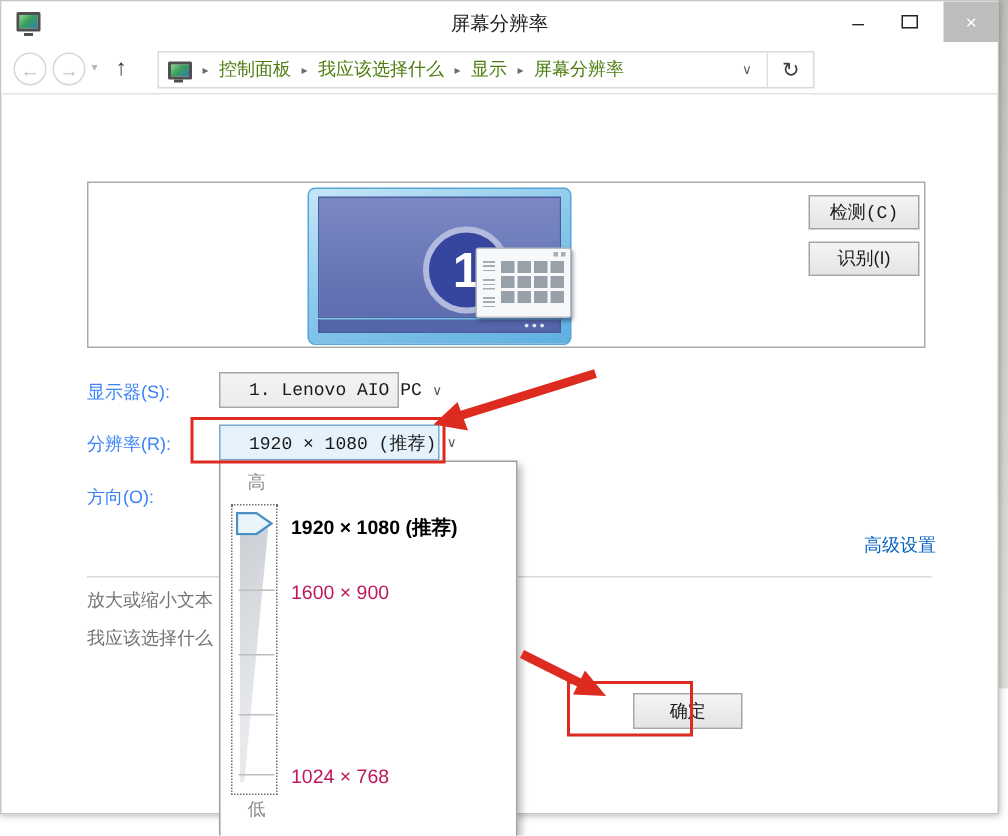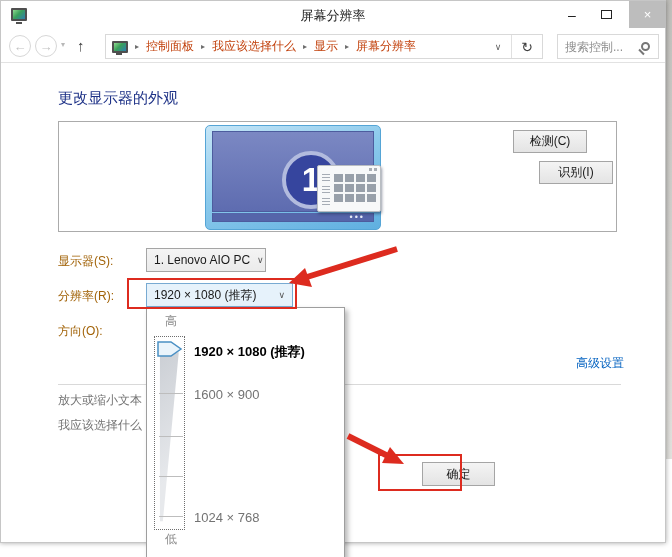--- a/index.html
+++ b/index.html
@@ -39,21 +39,21 @@
   .nav-back { left:8px; } .nav-fwd { left:34px; }
   .nav-chev { position:absolute; left:60px; top:11px; font-size:8px; color:#b8b8b8; }
   .nav-up { position:absolute; left:76px; top:8px; font-size:15px; color:#3f3f3f; }
   .addressbar { position:absolute; left:104px; top:5px; width:438px; height:25px;
     border:1px solid #d9d9d9; display:flex; align-items:center; background:#fff; }
   .mini-monitor { width:16px; height:12px; margin-left:6px; flex:0 0 auto;
     border:2px solid #4f4f4f; border-radius:1px;
     background:linear-gradient(135deg,#8fd98f 0%,#3aa05a 45%,#2d7fb0 100%); position:relative; }
   .mini-monitor:after { content:""; position:absolute; left:2px; bottom:-4px; width:6px; height:2px; background:#4f4f4f; }
   .crumb-sep { font-size:8px; color:#6b6b6b; padding:0 7px; }
-  .crumb { font-size:12px; color:#c2410c; white-space:nowrap; cursor:default; }
+  .crumb { font-size:12px; color:#4d7c0f; white-space:nowrap; cursor:default; }
   .addr-spacer { flex:1; }
   .addr-chev { font-size:9px; color:#5f5f5f; padding:0 10px; }
   .addr-div { width:1px; height:23px; background:#e0e0e0; }
   .addr-refresh { font-size:14px; color:#3f3f3f; padding:0 9px; }
   .searchbox { position:absolute; left:556px; top:5px; width:102px; height:25px;
     border:1px solid #d9d9d9; display:flex; align-items:center; background:#fff; }
   .searchbox input { border:none; outline:none; width:74px; margin-left:7px; font-size:12px; color:#333;
     font-family:"Liberation Sans","DejaVu Sans",sans-serif; }
   .searchbox input::placeholder { color:#8f8f8f; }
   .mag { position:relative; width:9px; height:9px; border:2px solid #777; border-radius:50%; margin-left:2px; }
@@ -61,21 +61,21 @@
     background:#777; transform:rotate(45deg); }
 
   
   .heading { position:absolute; left:57px; top:88px; font-size:15px; color:#1e3287; }
   .preview-panel { position:absolute; left:57px; top:120px; width:559px; height:111px;
     border:1px solid #ababab; background:#fff; }
 
   .win-btn { position:absolute; width:74px; height:23px; font-size:12px; color:#1a1a1a;
     background:linear-gradient(#f4f4f4,#e4e4e4); border:1px solid #a5a5a5;
     display:flex; align-items:center; justify-content:center; cursor:default; }
-  .btn-detect { left:512px; top:129px; }
+  .btn-detect { left:538px; top:129px;font-family:Liberation Mono, monospace; }
   .btn-identify { left:538px; top:160px; }
 
   
   .monitor { position:absolute; left:204px; top:124px; width:176px; height:105px;
     border:1px solid #55a5d6; border-radius:5px;
     background:linear-gradient(160deg,#c6e6f7 0%,#8ccaec 45%,#5fafe0 100%); }
   .monitor-screen { position:absolute; left:6px; top:5px; width:162px; height:81px;
     background:linear-gradient(#7b88c3,#5e6cb0); border:1px solid #4d5c9e; }
   .monitor-strip { position:absolute; left:6px; top:87px; width:162px; height:9px;
     background:#5565aa; border:1px solid #4d5c9e; border-top:none;
@@ -91,25 +91,25 @@
   .tile-titlebar { position:absolute; right:3px; top:2px; display:flex; gap:2px; }
   .tile-titlebar i { width:3px; height:3px; background:#a8adb4; display:block; }
   .tile-lines { position:absolute; left:4px; width:8px; height:7px;
     background:repeating-linear-gradient(#a6acb5 0 1px,transparent 1px 3px); }
   .tl-1 { top:8px; } .tl-2 { top:20px; } .tl-3 { top:32px; }
   .tile-grid { position:absolute; left:16px; top:8px; width:44px; height:32px;
     display:grid; grid-template-columns:repeat(4,9px); grid-template-rows:repeat(3,8px); gap:2px 2px; }
   .tile-grid i { background:#98a0aa; display:block; }
 
   
-  .row-label { position:absolute; left:57px; font-size:12px; color:#a16207; }
+  .row-label { position:absolute; left:57px; font-size:12px; color:#3b82f6; }
   .combo { position:absolute; left:145px; height:24px; border:1px solid #a5a5a5;
     background:linear-gradient(#f4f4f4,#ebebeb); display:flex; align-items:center;
     font-size:12px; color:#1a1a1a; cursor:default; }
-  .combo-text { padding-left:7px; flex:1; white-space:nowrap; }
+  .combo-text { padding-left:19px; flex:1; white-space:nowrap;font-family:Liberation Mono, monospace; }
   .combo-chev { font-size:9px; color:#555; padding:0 7px; }
   .combo-display { top:247px; width:120px; }
   .combo-resolution { top:282px; width:147px; background:#e6f2fb; border-color:#78aad2; }
 
   .advanced-link { position:absolute; left:575px; top:354px; font-size:12px; color:#0563c1; cursor:pointer; }
   .hdivider { position:absolute; left:57px; top:383px; width:563px; height:1px; background:#d9d9d9; }
   .left-link { position:absolute; left:57px; font-size:12px; color:#737373; white-space:nowrap; cursor:pointer; }
   .link-1 { top:391px; } .link-2 { top:416px; }
 
   .dlg-btn { position:absolute; top:461px; width:73px; height:24px; font-size:12px; color:#1a1a1a;
@@ -124,21 +124,21 @@
   .hl-label { position:absolute; left:18px; font-size:12px; color:#8b8b8b; }
   .lab-high { top:5px; } .lab-low { top:223px; }
   .slider-box { position:absolute; left:7px; top:28px; width:31px; height:194px;
     border:1px dotted #6e6e6e; }
   .slider-wedge { position:absolute; left:0; top:0; width:100%; height:100%;
     background:linear-gradient(135deg,#c7cbd1 0%,#e7e9ec 70%);
     clip-path:polygon(17% 8%, 82% 8%, 27% 96%, 17% 96%); }
   .slider-tick { position:absolute; left:4px; width:24px; height:1px; background:#bdbdbd; }
   .tick-1 { top:56px; } .tick-2 { top:99px; } .tick-3 { top:139px; } .tick-4 { top:179px; }
   .slider-thumb { position:absolute; left:2px; top:4px; width:26px; height:16px; }
-  .res-option { position:absolute; left:47px; font-size:13px; color:#737373; white-space:nowrap; cursor:default; }
+  .res-option { position:absolute; left:47px; font-size:13px; color:#be185d; white-space:nowrap; cursor:default; }
   .opt-0 { top:35px; font-weight:bold; color:#000; }
   .opt-1 { top:79px; }
   .opt-2 { top:202px; }
 
   
   .anno-rect { position:absolute; border:2px solid #dd2b1f; z-index:20; pointer-events:none; }
   .anno-res { left:127px; top:278px; width:170px; height:31px; }
   .anno-ok { left:378px; top:454px; width:84px; height:37px; }
   #anno-arrows { position:absolute; inset:0; z-index:21; pointer-events:none; }
 </style>
@@ -187,27 +187,22 @@
         <span class="crumb-sep">▸</span>
         <span class="crumb">显示</span>
         <span class="crumb-sep">▸</span>
         <span class="crumb">屏幕分辨率</span>
         <span class="addr-spacer"></span>
         <span class="addr-chev"><span>∨</span></span>
         <span class="addr-div"></span>
         <span class="addr-refresh"><span>↻</span></span>
       </div>
 
-      <div class="searchbox">
-        <input placeholder="搜索控制..." style="">
-        <span class="mag"></span>
-      </div>
-    </div>
-
-    <div class="heading">更改显示器的外观</div>
+    </div>
+
 
     <div class="preview-panel"></div>
 
     <div class="monitor">
       <div class="monitor-screen"></div>
       <div class="monitor-strip">
         <span class="monitor-dots">•••</span>
       </div>
       <div class="monitor-circle">
         <span>1</span>

